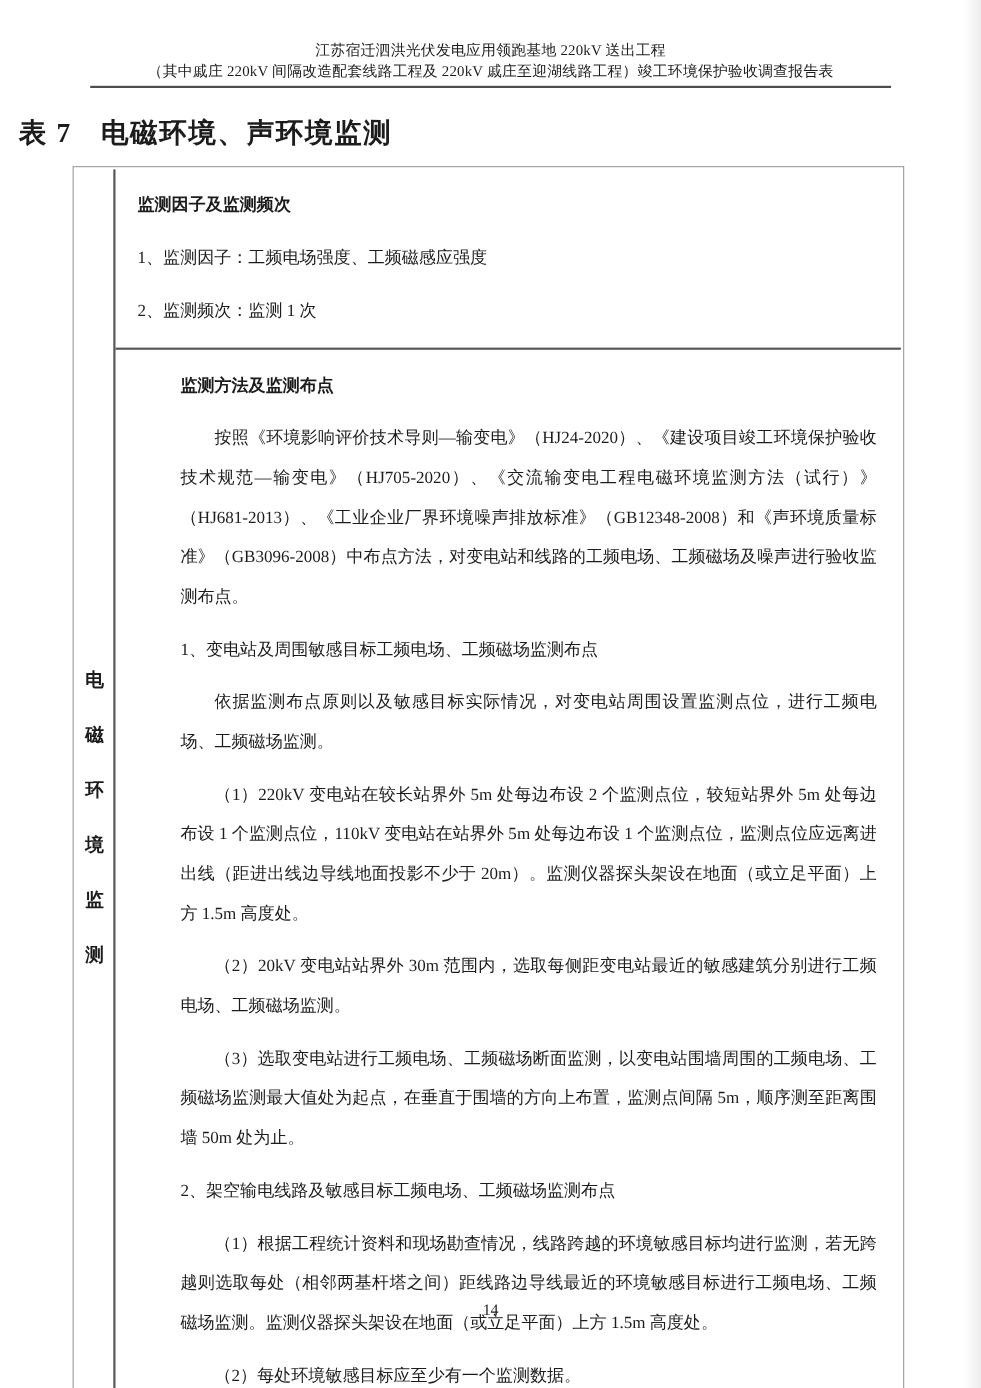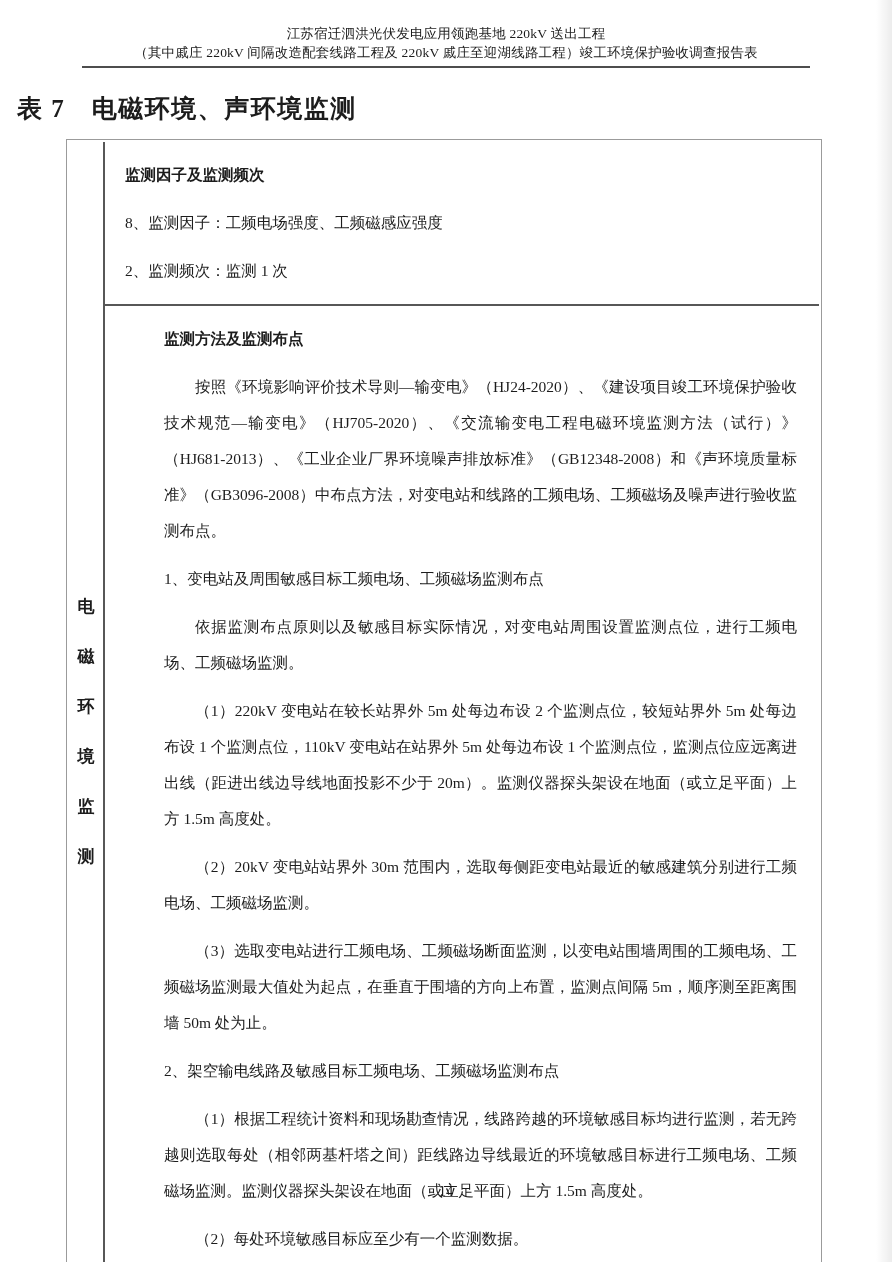--- a/index.html
+++ b/index.html
@@ -10,21 +10,21 @@
     overflow: hidden;
     font-family: "Liberation Serif", "DejaVu Serif", serif;
     color: #1c1c1c;
   }
   .page-edge {
     position: absolute; top: 0; right: 0; width: 16px; height: 100%;
     background: linear-gradient(to right, rgba(0,0,0,0), rgba(0,0,0,0.075));
     pointer-events: none;
   }
   
-  .doc-header { padding-top: 24px; }
+  .doc-header { padding-top: 36px; }
   .doc-header .hline {
     text-align: center;
     font-size: 13.5px;
     line-height: 19px;
     letter-spacing: 0.2px;
     white-space: nowrap;
   }
   .header-rule {
     width: 728px; margin: 4px auto 0;
     border: 0; border-top: 2px solid #4d4d4d;
@@ -90,21 +90,21 @@
       <span>环</span>
       <span>境</span>
       <span>监</span>
       <span>测</span>
     </div>
 
     <div class="content-col">
 
       <div class="sec">
         <p class="head">监测因子及监测频次</p>
-        <p>8、监测因子：工频电场强度、工频磁感应强度</p>
+        <p>1、监测因子：工频电场强度、工频磁感应强度</p>
         <p>2、监测频次：监测 1 次</p>
       </div>
 
       <div class="sec">
         <p class="head">监测方法及监测布点</p>
         <p class="ind">按照《环境影响评价技术导则—输变电》（HJ24-2020）、《建设项目竣工环境保护验收技术规范—输变电》（HJ705-2020）、《交流输变电工程电磁环境监测方法（试行）》（HJ681-2013）、《工业企业厂界环境噪声排放标准》（GB12348-2008）和《声环境质量标准》（GB3096-2008）中布点方法，对变电站和线路的工频电场、工频磁场及噪声进行验收监测布点。</p>
         <p>1、变电站及周围敏感目标工频电场、工频磁场监测布点</p>
         <p class="ind">依据监测布点原则以及敏感目标实际情况，对变电站周围设置监测点位，进行工频电场、工频磁场监测。</p>
         <p class="ind">（1）220kV 变电站在较长站界外 5m 处每边布设 2 个监测点位，较短站界外 5m 处每边布设 1 个监测点位，110kV 变电站在站界外 5m 处每边布设 1 个监测点位，监测点位应远离进出线（距进出线边导线地面投影不少于 20m）。监测仪器探头架设在地面（或立足平面）上方 1.5m 高度处。</p>
         <p class="ind">（2）20kV 变电站站界外 30m 范围内，选取每侧距变电站最近的敏感建筑分别进行工频电场、工频磁场监测。</p>

